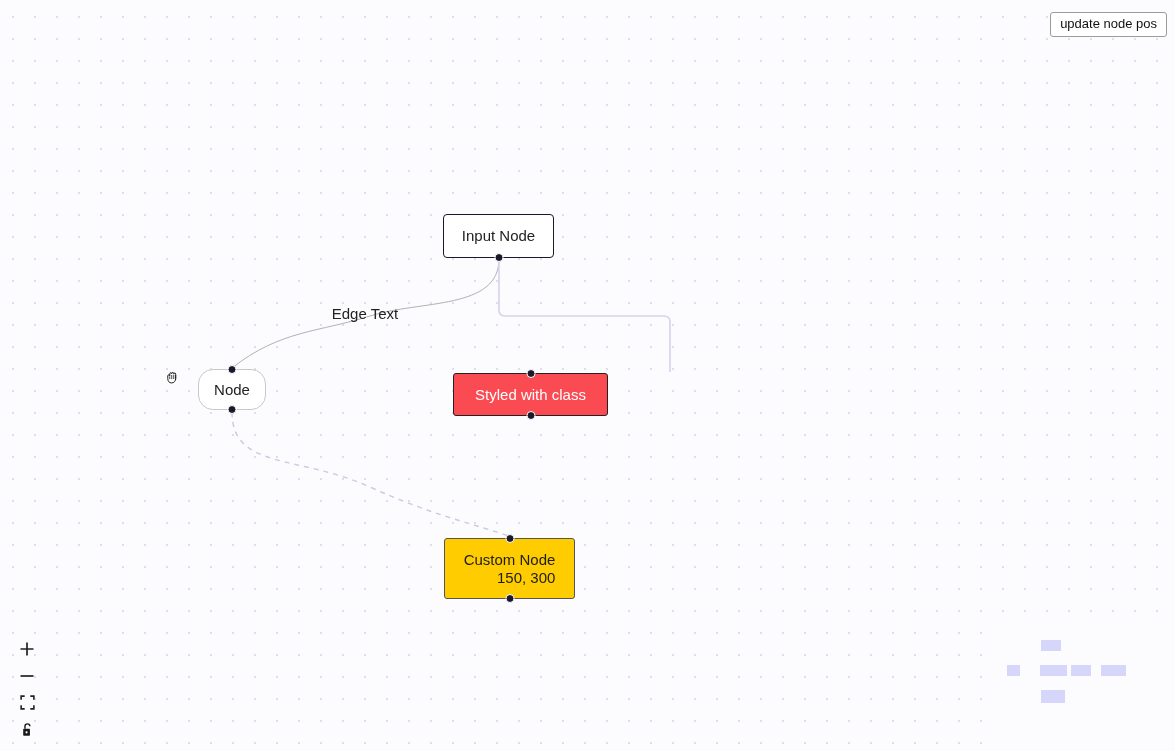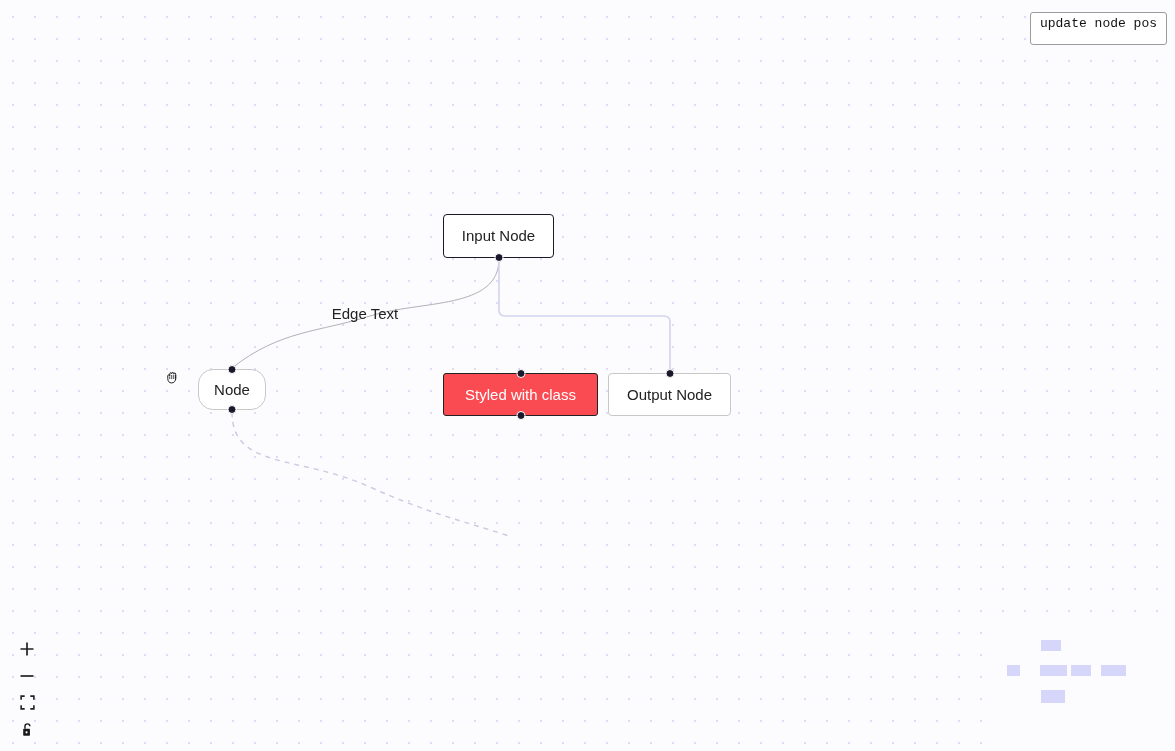--- a/index.html
+++ b/index.html
@@ -116,23 +116,23 @@
     box-sizing: content-box;
   }
   .handle.top    { top: -5px; }
   .handle.bottom { bottom: -5px; }
 
   
   #update-btn {
     position: absolute;
     top: 12px;
     right: 8px;
-    padding: 3px 9px 12px 9px;
+    padding: 3px 9px 4px 9px;
     font-size: 13px;
-    font-family: Liberation Mono, monospace;
+    font-family: Liberation Sans, sans-serif;
     background: #ffffff;
     border: 1px solid #9b9b9b;
     border-radius: 3px;
     color: #111;
     cursor: pointer;
     line-height: 1.25;
   }
 
   
   #controls {
@@ -200,32 +200,34 @@
     <span class="handle bottom"></span>
     <span>Input Node</span>
   </div>
 
   <div class="rf-node node-default" style="left:198px; top:369px; width:68px; height:41px;">
     <span class="handle top"></span>
     <span class="handle bottom"></span>
     <span>Node</span>
   </div>
 
-  <div class="rf-node node-styled-class" style="left:443px; top:373px; width:155px; height:43px;">
+  <div class="rf-node node-styled-class" style="left:453px; top:373px; width:155px; height:43px;">
     <span class="handle top"></span>
     <span class="handle bottom"></span>
     <span>Styled with class</span>
   </div>
 
-  <div class="rf-node node-output" style="left:608px; top:373px; width:123px; height:43px;">
+
+
+  <div class="rf-node node-custom" style="left:444px; top:538px; width:131px; height:61px;">
     <span class="handle top"></span>
-    <span>Output Node</span>
-  </div>
-
-
+    <span class="handle bottom"></span>
+    <span>Custom Node
+150, 300</span>
+  </div>
 
   <svg id="grab-cursor" viewBox="0 0 20 20">
     <path d="M4.2 10.5 V7.6 a1.1 1.1 0 0 1 2.2 0 V5.2 a1.1 1.1 0 0 1 2.2 0 V5 a1.1 1.1 0 0 1 2.2 0 v0.6 a1.1 1.1 0 0 1 2.2 0 v4.9 c0 3-2 5-4.6 5 -2.8 0-4.2-2-4.2-5z" fill="#ffffff" stroke="#1a1a1a" stroke-width="1.1"></path>
     <path d="M6.4 8.2 v3 M8.6 6.6 v4.6 M10.8 6.4 v4.8 M13 6.8 v4.4" stroke="#1a1a1a" stroke-width="0.9"></path>
   </svg>
 
   <button id="update-btn">update node pos</button>
 
   <div id="controls">
     <button class="ctrl-btn">

